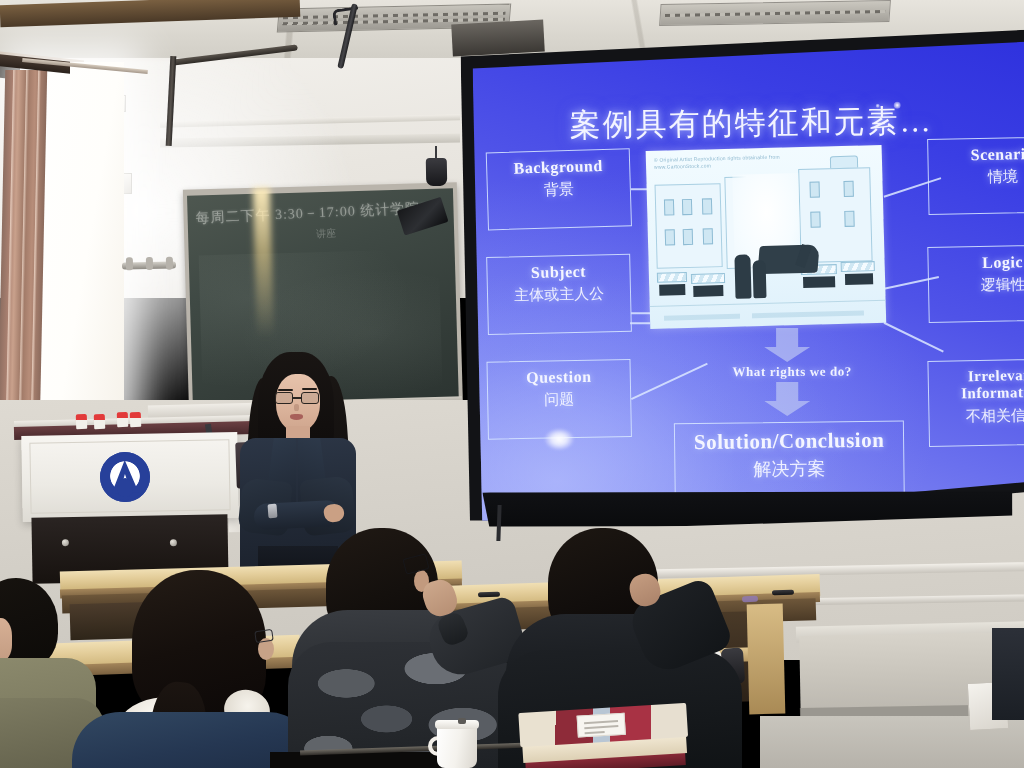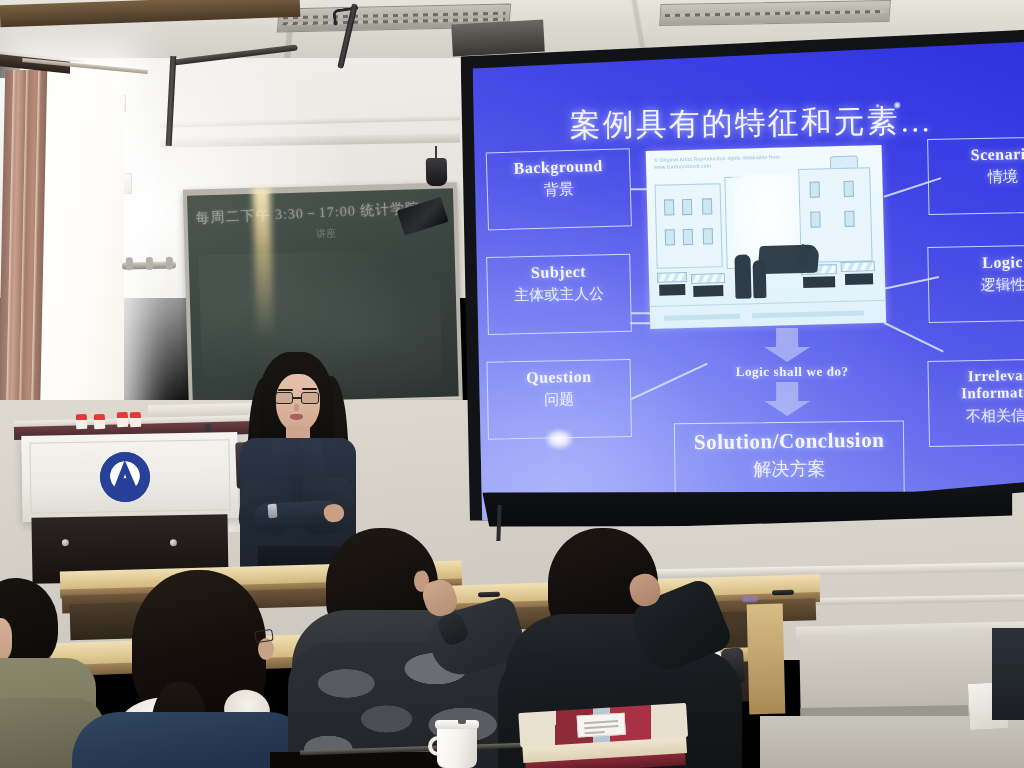--- a/index.html
+++ b/index.html
@@ -916,21 +916,21 @@
         <div class="sbox" id="box-logic">
           <span class="en">Logic</span>
           <span class="cn">逻辑性</span>
         </div>
         <div class="sbox" id="box-irrelevant">
           <span class="en">Irrelevant Information</span>
           <span class="cn">不相关信息</span>
         </div>
 
         <div class="arrow-dn" id="arrow1"></div>
-        <div class="wsw">Logic shall we do?</div>
+        <div class="wsw">What rights we do?</div>
         <div class="arrow-dn" id="arrow2"></div>
 
         <div class="sbox" id="box-solution">
           <span class="en">Solution/Conclusion</span>
           <span class="cn">解决方案</span>
         </div>
 
         <div class="glare1"></div>
         <div class="glare2"></div>
         <div class="glare3"></div>

